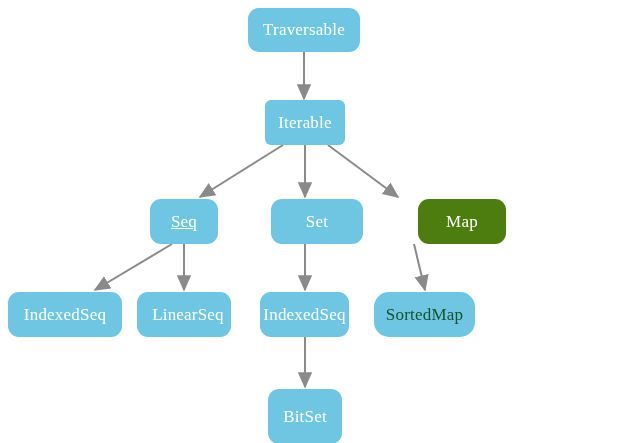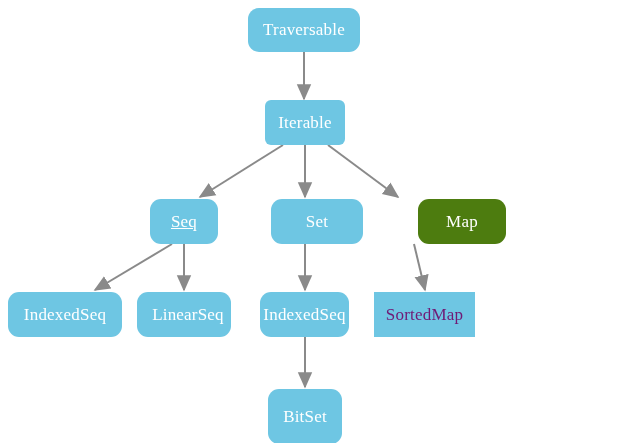--- a/index.html
+++ b/index.html
@@ -87,21 +87,21 @@
       </div>
       <div class="node" style="left: 8px; top: 292px; width: 114px; height: 45px; background: rgb(110, 198, 227); color: rgb(255, 255, 255); border-radius: 11px;">
         <span class="node-label">IndexedSeq</span>
       </div>
       <div class="node" style="left: 137px; top: 292px; width: 94px; height: 45px; background: rgb(110, 198, 227); color: rgb(255, 255, 255); border-radius: 11px; padding-left: 8px;">
         <span class="node-label">LinearSeq</span>
       </div>
       <div class="node" style="left: 260px; top: 292px; width: 89px; height: 45px; background: rgb(110, 198, 227); color: rgb(255, 255, 255); border-radius: 11px;">
         <span class="node-label">IndexedSeq</span>
       </div>
-      <div class="node" style="left: 374px; top: 292px; width: 101px; height: 45px; background: rgb(110, 198, 227); color: #701a75; border-radius: 0;">
+      <div class="node" style="left: 374px; top: 292px; width: 101px; height: 45px; background: rgb(110, 198, 227); color: #14532d; border-radius: 15px;">
         <span class="node-label">SortedMap</span>
       </div>
       <div class="node" style="left: 268px; top: 389px; width: 74px; height: 55px; background: rgb(110, 198, 227); color: rgb(255, 255, 255); border-radius: 11px;">
         <span class="node-label">BitSet</span>
       </div>
     </div>
 
 </div>
 
 </body></html>

